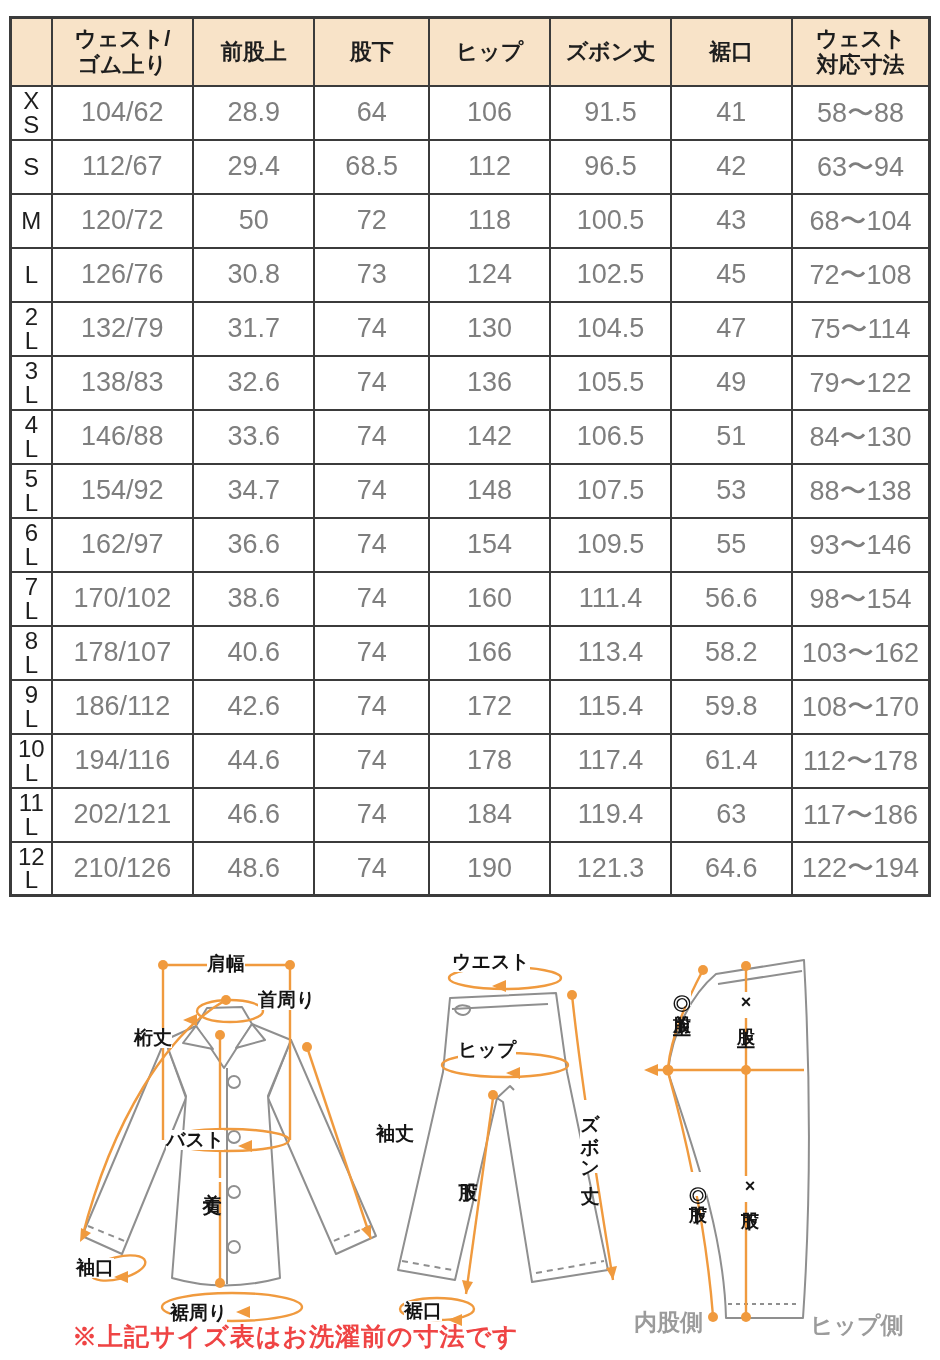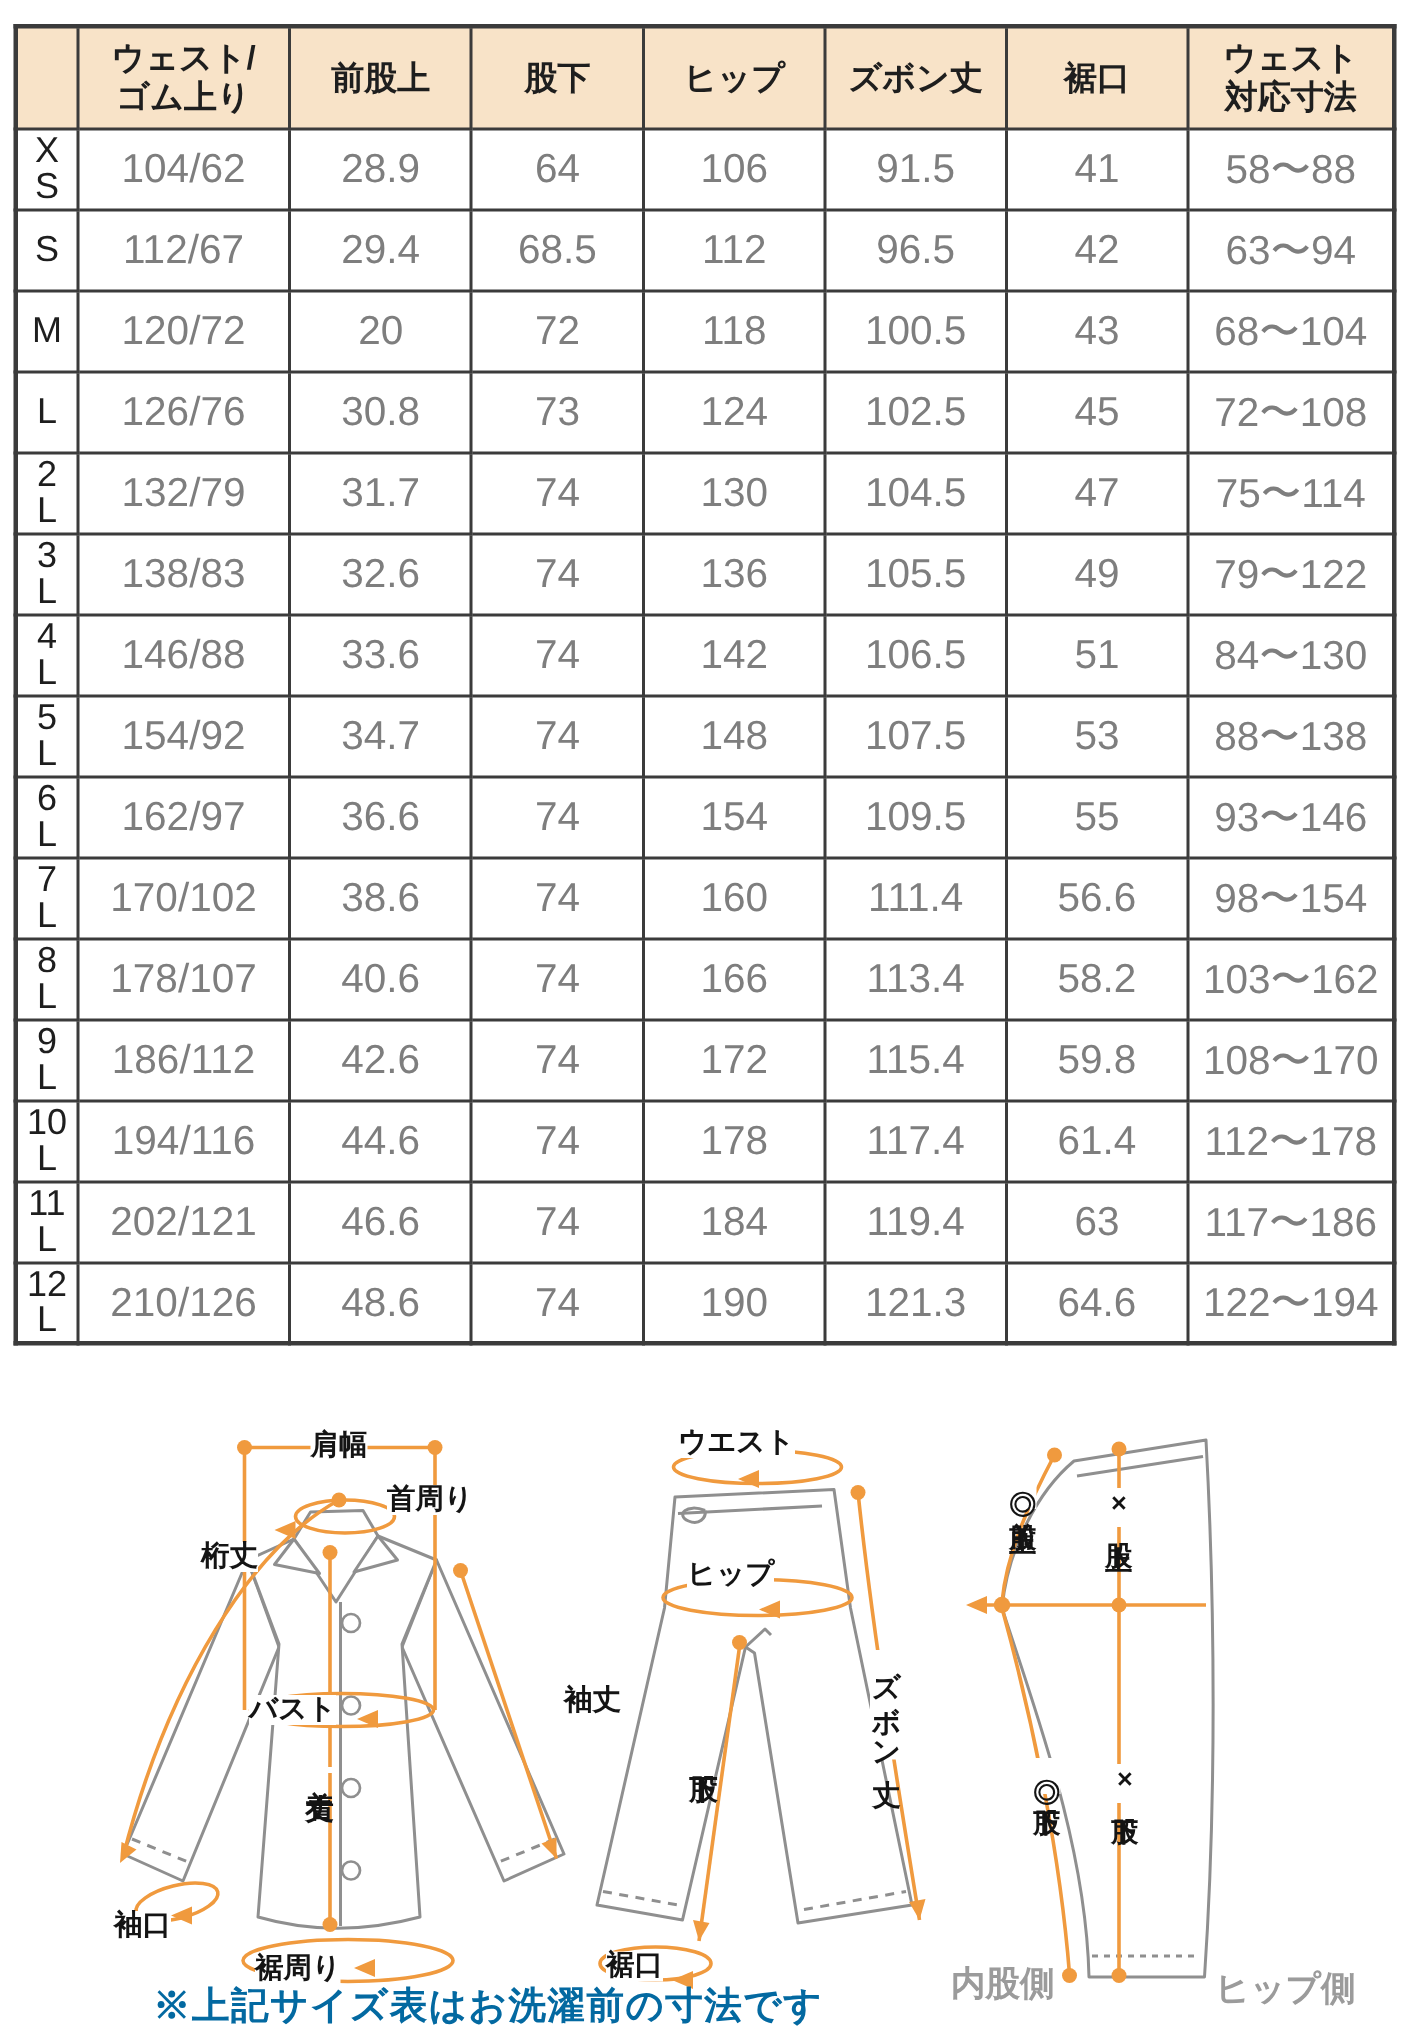--- a/index.html
+++ b/index.html
@@ -34,21 +34,21 @@
   .diagram-svg { position:absolute; top:0; left:0; }
   .dlabel {
     position:absolute; font-size:19px; font-weight:700; color:#141414;
     line-height:1.05; background:#fff; white-space:nowrap; z-index:2;
   }
   .vlabel { writing-mode:vertical-rl; text-orientation:upright; letter-spacing:2px; }
   .side-label { font-size:23px; font-weight:700; color:#9b9b9b; background:transparent;margin-top:20px; }
 
   .note {
     position:absolute; left:72px; top:1320px; font-size:25px; font-weight:600;
-    color:#0369a1; letter-spacing:1px;margin-left:30px;
+    color:#ef4444; letter-spacing:1px;
   }
 </style>
 </head>
 <body>
 
 <div class="page">
 
   <table class="size-table">
     <colgroup>
       <col style="width:41px">
@@ -92,21 +92,21 @@
           <td>29.4</td>
           <td>68.5</td>
           <td>112</td>
           <td>96.5</td>
           <td>42</td>
           <td>63〜94</td>
         </tr>
         <tr>
           <th class="size">M</th>
           <td>120/72</td>
-          <td>20</td>
+          <td>50</td>
           <td>72</td>
           <td>118</td>
           <td>100.5</td>
           <td>43</td>
           <td>68〜104</td>
         </tr>
         <tr>
           <th class="size">L</th>
           <td>126/76</td>
           <td>30.8</td>
@@ -354,21 +354,21 @@
         <polygon points="644,130 658,124 658,136"></polygon>
       </g>
     </svg>
 
     <div class="dlabel" style="left:207px; top:14px;">肩幅</div>
     <div class="dlabel" style="left:258px; top:50px;">首周り</div>
     <div class="dlabel" style="left:110px; top:88px;margin-left:24px;">桁丈</div>
     <div class="dlabel" style="left:166px; top:190px;">バスト</div>
     <div class="dlabel" style="left:334px; top:184px;margin-left:42px;">袖丈</div>
     <div class="dlabel vlabel" style="left:202px; top:238px;">着丈</div>
-    <div class="dlabel" style="left:76px; top:318px;margin-top:16px;">袖口</div>
+    <div class="dlabel" style="left:76px; top:318px;">袖口</div>
     <div class="dlabel" style="left:170px; top:363px;">裾周り</div>
 
     <div class="dlabel" style="left:452px; top:12px;">ウエスト</div>
     <div class="dlabel" style="left:458px; top:100px;">ヒップ</div>
     <div class="dlabel vlabel" style="left:580px; top:160px;">ズボン丈</div>
     <div class="dlabel vlabel" style="left:458px; top:228px;">股下</div>
     <div class="dlabel" style="left:404px; top:361px;">裾口</div>
 
     <div class="dlabel vlabel" style="left:672px; top:40px; font-size:18px;">◎前股上</div>
     <div class="dlabel vlabel" style="left:736px; top:52px; font-size:18px;">×股上</div>

